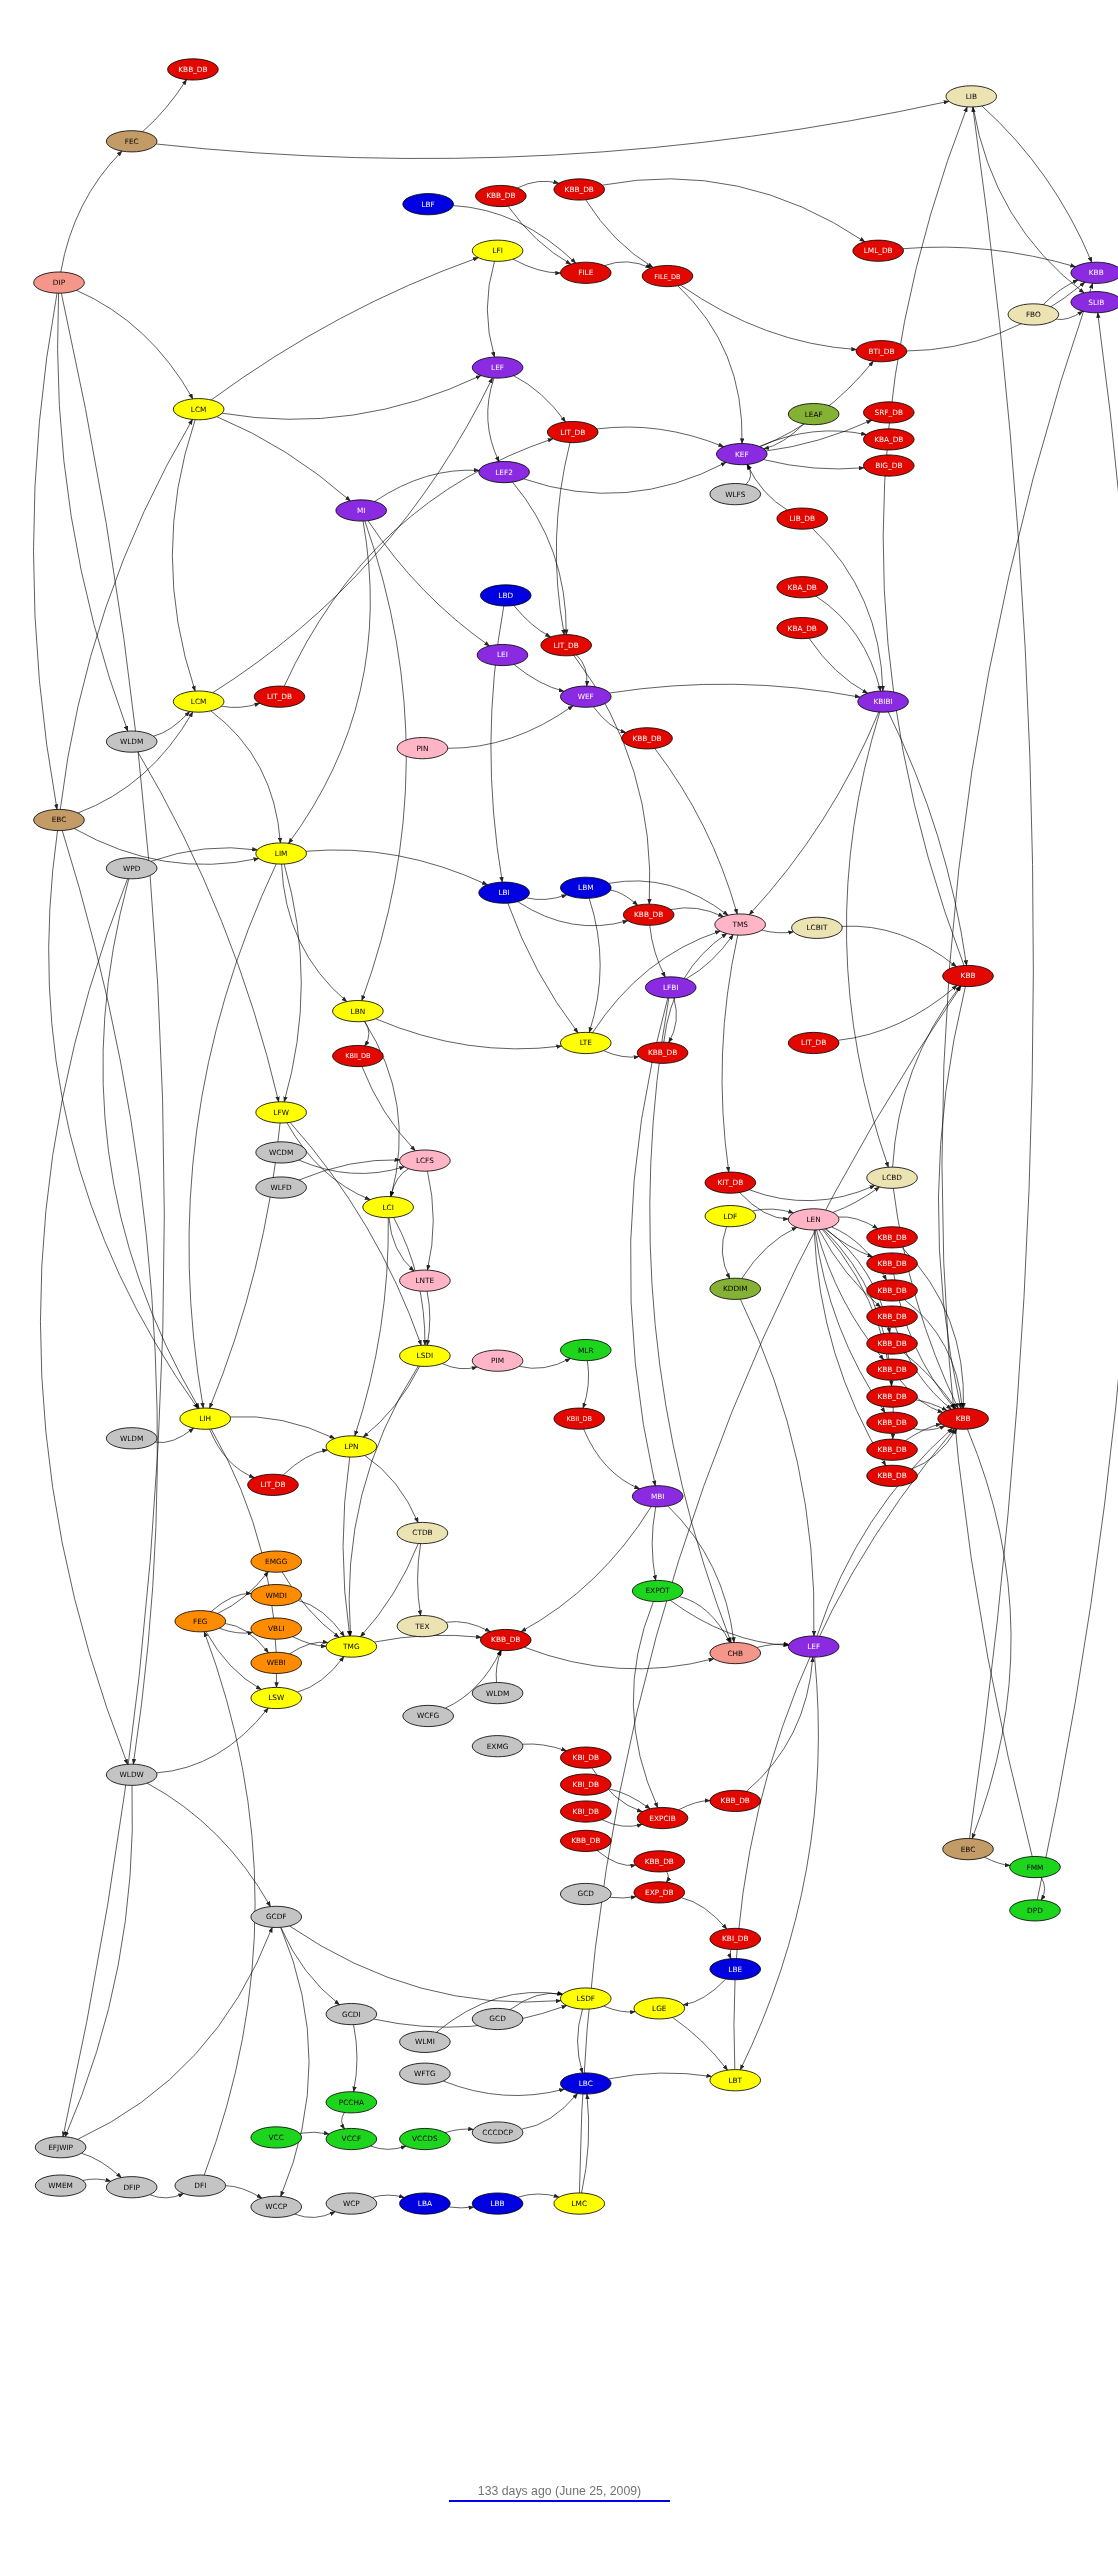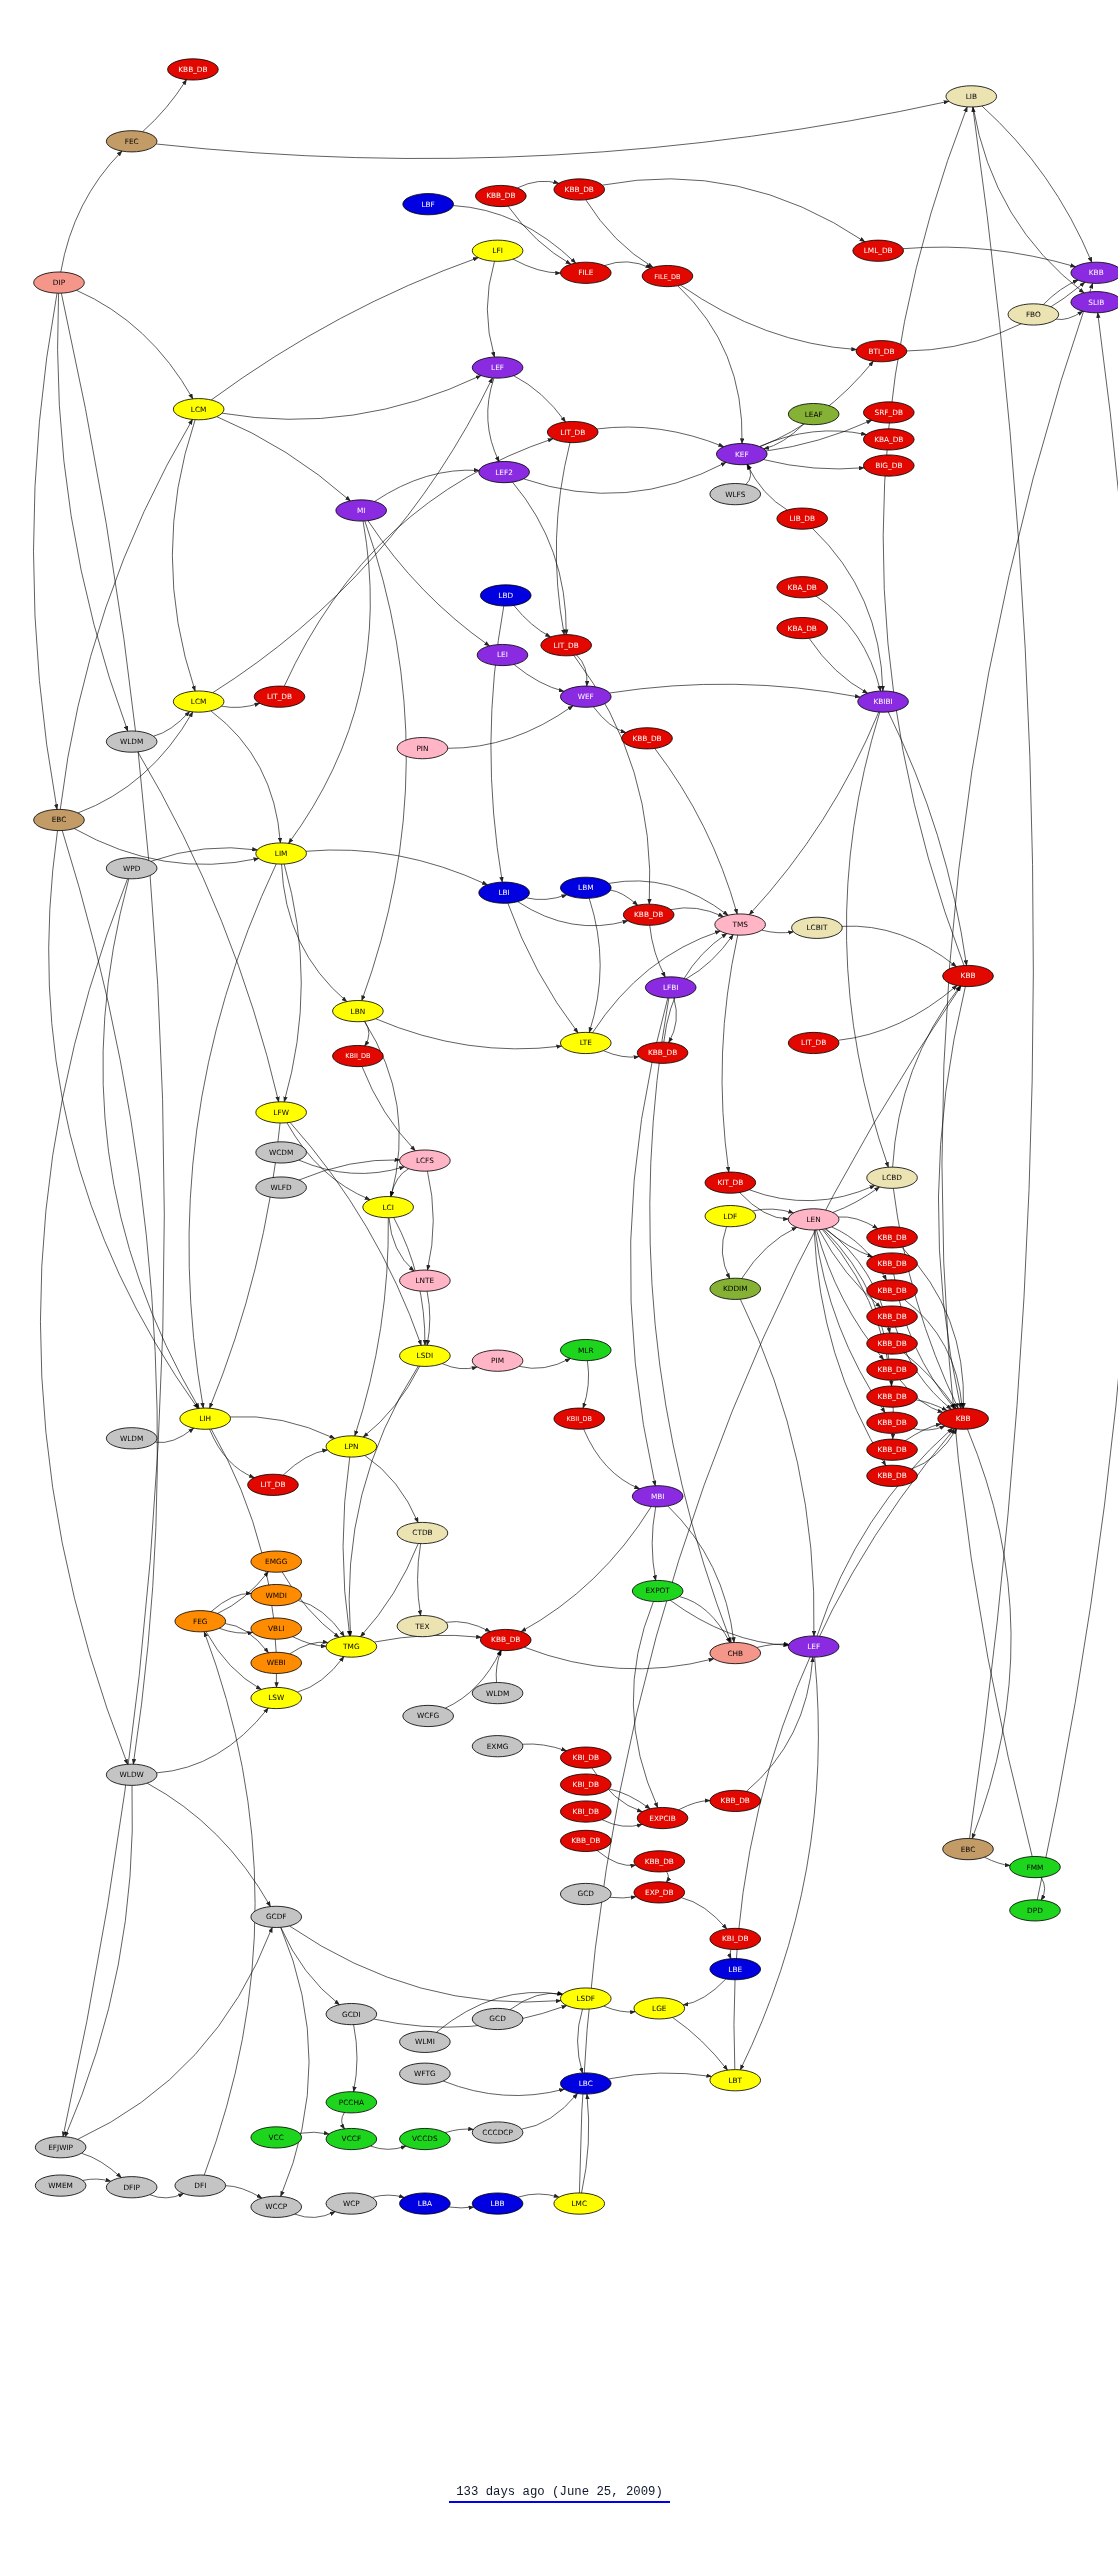--- a/index.html
+++ b/index.html
@@ -29,23 +29,23 @@
     font-family: "DejaVu Sans", sans-serif;
     pointer-events: none;
   }
   #caption-area {
     position: absolute;
     left: 0; right: 0;
     top: 2483px;
     text-align: center;
   }
   #caption-text {
-    font-family: Liberation Mono, monospace;
+    font-family: Liberation Sans, sans-serif;
     font-size: 12.3px;
-    color: #0f172a;
+    color: #737373;
     display: inline-block;
   }
   #caption-underline {
     height: 2.5px;
     width: 221px;
     margin: 1.6px auto 0 auto;
   }
 </style>
 </head>
 <body>

